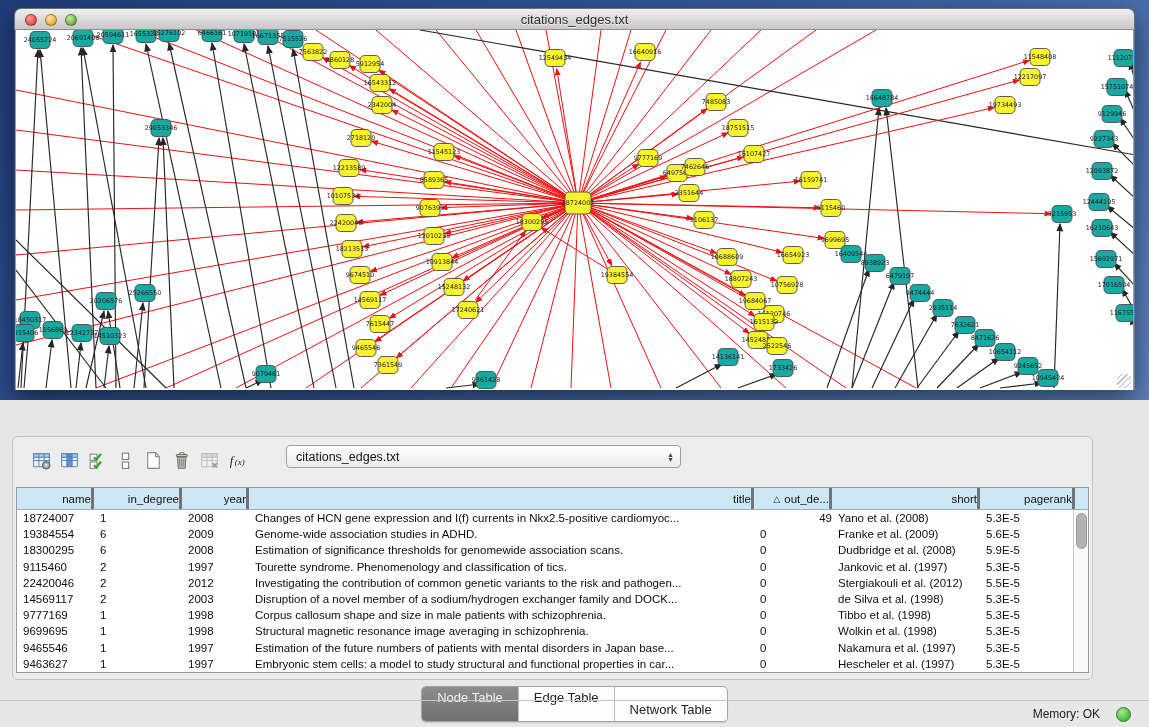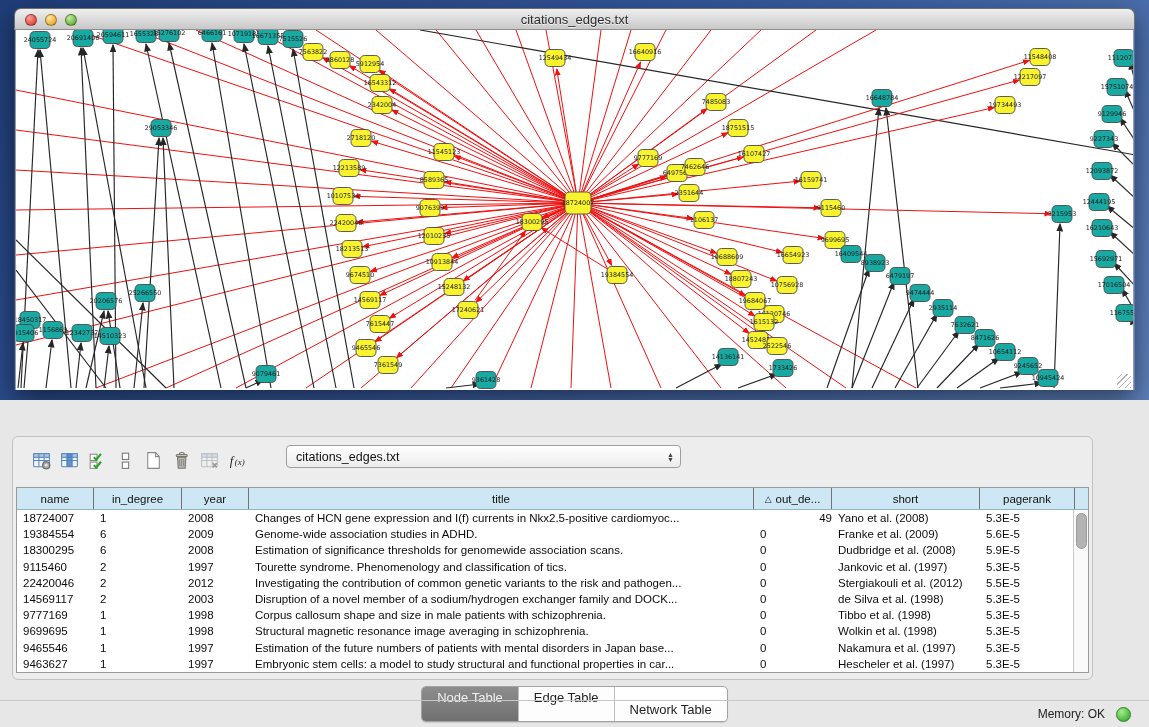--- a/index.html
+++ b/index.html
@@ -55,22 +55,22 @@
     border-radius:4px; display:flex; align-items:center; padding:0 6px 0 9px;
     font-size:12.5px; color:#111; }
   .dropdown .dd-label { flex:1; white-space:nowrap; overflow:hidden; }
   .dd-arrows { display:flex; flex-direction:column; line-height:5px;
     font-size:7px; color:#444; }
 
   .tbl { position:absolute; left:3px; top:50px; width:1073px; height:186px;
     background:#fff; border:1px solid #9a9a9a; display:flex; flex-direction:column; }
   .tbl-head { display:flex; height:22px; background:#cde7f4;
     border-bottom:1px solid #8fb3c8; }
-  .th { flex:none; display:flex; align-items:center; justify-content:center;
-    font-size:11.5px; color:#111; border-right:1px solid #737373;
+  .th { flex:none; display:flex; align-items:center; justify-content:flex-end;
+    font-size:11.5px; color:#111; border-right:3px solid #737373;
     white-space:nowrap; overflow:hidden; }
   .sort-tri { font-size:9px; margin-right:4px; color:#123; }
   .tbl-body { position:relative; flex:1; display:flex; }
   .rows { flex:1; overflow:hidden; }
   .tr { display:flex; height:16.2px; align-items:center; }
   .td { flex:none; font-size:11.5px; color:#0b0b0b; padding-left:6px;
     white-space:nowrap; overflow:hidden; }
   .vscroll { width:15px; border-left:1px solid #c9c9c9; background:#fafafa; }
   .vthumb { width:11px; height:36px; margin:3px auto 0; background:#b3b3b3;
     border-radius:6px; border:1px solid #9a9a9a; }
@@ -79,21 +79,21 @@
     display:flex; justify-content:center; }
   .seg { display:flex; border:1px solid #a3a3a3; border-radius:5px;
     overflow:hidden; background:#fff; box-shadow:0 1px 1px rgba(0,0,0,.12); }
   .seg-tab { padding:3px 15px 4px; font-size:13px; color:#222; background:#fdfdfd;
     border-right:1px solid #bdbdbd; }
   .seg-tab:last-child { border-right:none;margin-top:12px; }
   .seg-tab.active { background:linear-gradient(#8d8d8d,#707070); color:#f1f1f1; }
 
   .status-row { position:absolute; left:0; bottom:0; width:1149px; height:27px;
     border-top:1px solid #c6c6c6; display:flex; align-items:center;
-    justify-content:flex-end; padding-right:18px; gap:11px; }
+    justify-content:flex-end; padding-right:18px; gap:16px; }
   .mem-label { font-size:12px; color:#222; }
   .mem-dot { width:15px; height:15px; border-radius:50%;
     background:radial-gradient(circle at 35% 30%,#a9ec8f,#55c049 60%,#379e2e);
     border:1px solid #2f7d27; }
 </style>
 </head>
 <body>
 
 <div class="desktop">
 

